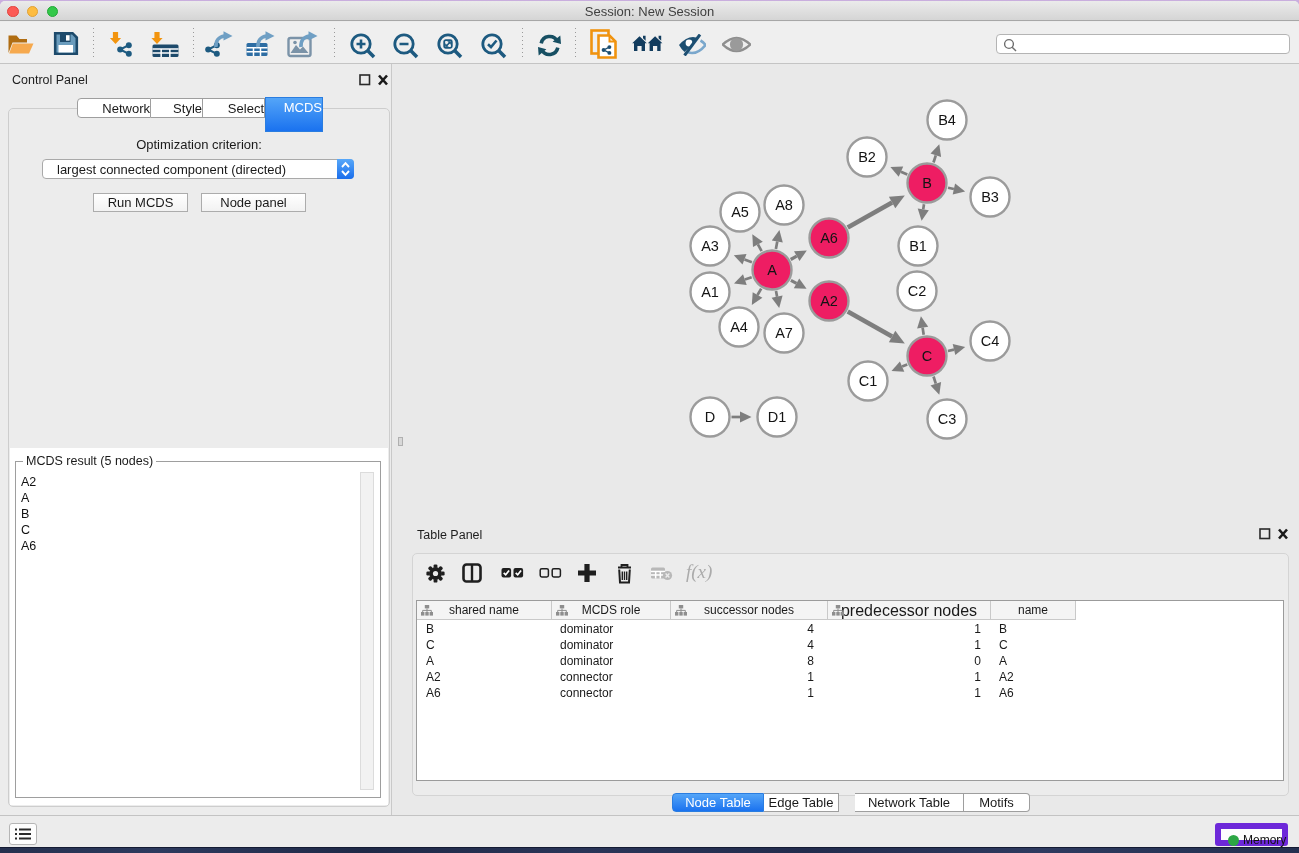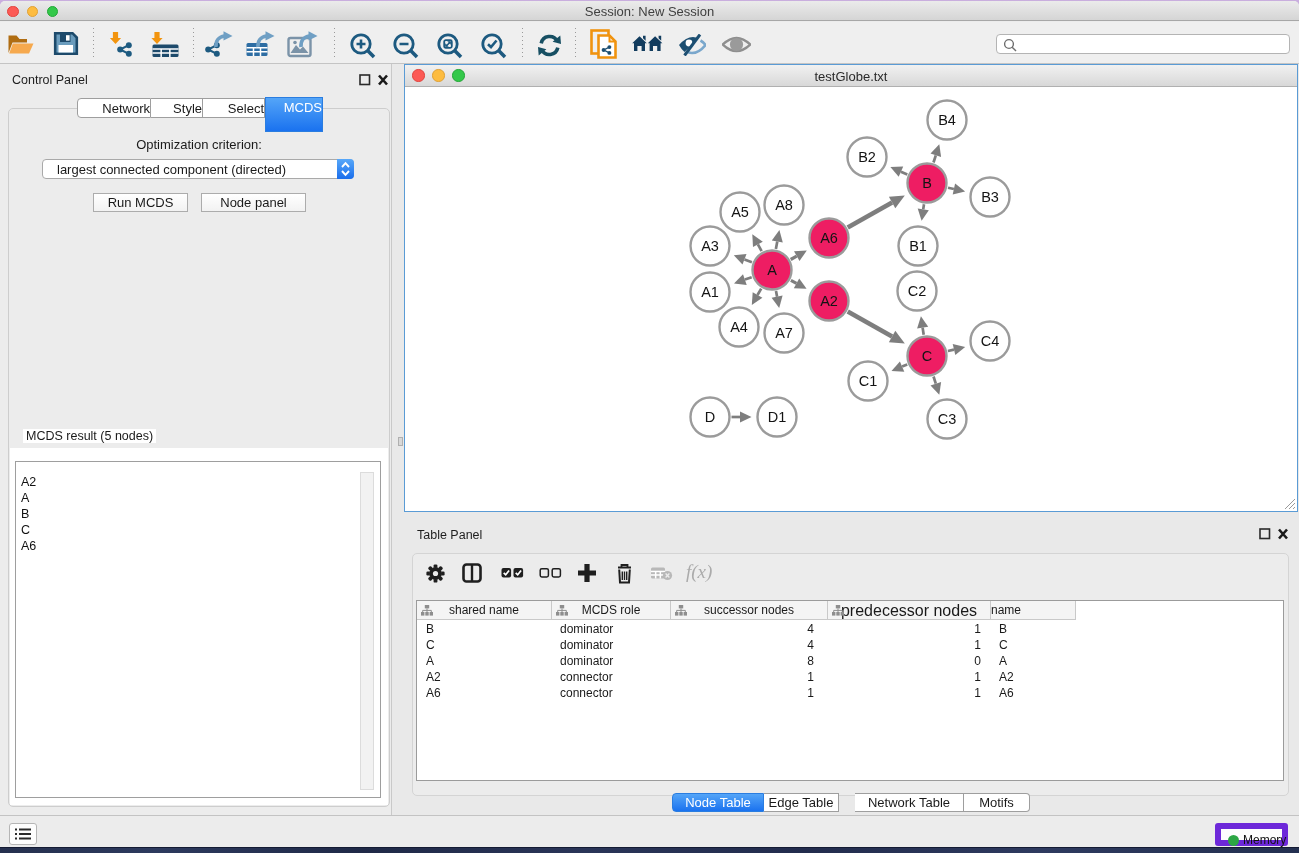--- a/index.html
+++ b/index.html
@@ -187,41 +187,26 @@
       <div style="position:absolute;right:-1px;top:-1px;width:17px;height:20px;border-radius:0 4px 4px 0;background:linear-gradient(#58a8f9,#1a6eec)"><svg width="17" height="20" viewBox="0 0 17 20">
           <path d="M5 8 L8.5 4.2 L12 8" stroke="#fff" stroke-width="1.9" fill="none"></path>
           <path d="M5 12 L8.5 15.8 L12 12" stroke="#fff" stroke-width="1.9" fill="none"></path>
         </svg></div>
     </div>
 <div class="abs" style="left:0;width:398px;top:136px;text-align:center;font-size:13px;color:#1a1a1a">Optimization criterion:</div>
 <div class="btn" style="left:93px;top:192px;width:95px;height:19px;line-height:18px">Run MCDS</div>
 <div class="btn" style="left:201px;top:192px;width:105px;height:19px;line-height:18px">Node panel</div>
 <div class="abs" style="left:10px;top:447px;width:378px;height:357px;background:#fff"></div>
 <div class="abs" style="left:15px;top:460px;width:366px;height:337px;border:1px solid #9e9e9e"></div>
-<div class="abs" style="left:23px;top:428px;background:#fff;padding:0 3px;font-size:12.5px;color:#1a1a1a">MCDS result (5 nodes)</div>
+<div class="abs" style="left:23px;top:453px;background:#fff;padding:0 3px;font-size:12.5px;color:#1a1a1a">MCDS result (5 nodes)</div>
 <div class="abs" style="left:21px;top:473px;font-size:12.5px;color:#111;line-height:16px">A2<br>A<br>B<br>C<br>A6</div>
 <div class="abs" style="left:360px;top:471px;width:14px;height:318px;background:#f2f2f2;border:1px solid #dcdcdc"></div>
 <div class="abs" style="left:392px;top:63px;width:907px;height:752px;background:#e9e9e9"></div>
 <div class="abs" style="left:391px;top:63px;width:1px;height:752px;background:#c9c9c9"></div>
 <div class="abs" style="left:398px;top:436px;width:5px;height:9px;background:#d8d8d8;border:1px solid #b0b0b0"></div>
-<div class="frame">
-<div class="frame-tb">
-<div style="position:absolute;left:7.3px;top:4.3px;width:12.4px;height:12.4px;border-radius:50%;background:#fc5a55;border:1px solid #e1443e;box-sizing:border-box"></div>
-<div style="position:absolute;left:27.3px;top:4.3px;width:12.4px;height:12.4px;border-radius:50%;background:#fdbc40;border:1px solid #e0a135;box-sizing:border-box"></div>
-<div style="position:absolute;left:47.3px;top:4.3px;width:12.4px;height:12.4px;border-radius:50%;background:#34c84a;border:1px solid #24a738;box-sizing:border-box"></div>
-<div style="position:absolute;top:4px;width:100%;text-align:center;font-size:13px;color:#2a2a2a">testGlobe.txt</div>
-</div>
-<svg style="position:absolute;right:1px;bottom:1px" width="13" height="13" viewBox="0 0 13 13">
-        <g stroke="#9a9a9a" stroke-width="1">
-          <line x1="12" y1="2" x2="2" y2="12"></line>
-          <line x1="12" y1="6" x2="6" y2="12"></line>
-          <line x1="12" y1="10" x2="10" y2="12"></line>
-        </g>
-      </svg>
-</div>
 <svg width="892" height="424" viewBox="0 0 892 424" style="position:absolute;left:405px;top:86px">
 <line x1="356.6" y1="164.2" x2="352.9" y2="157.4" stroke="#7e7e7e" stroke-width="2.7"></line>
 <polygon points="347.3,147.3 357.8,154.7 348.0,160.1" fill="#7e7e7e"></polygon>
 <line x1="370.9" y1="161.9" x2="372.3" y2="154.4" stroke="#7e7e7e" stroke-width="2.7"></line>
 <polygon points="374.4,143.1 377.8,155.4 366.8,153.4" fill="#7e7e7e"></polygon>
 <line x1="346.9" y1="175.2" x2="339.5" y2="172.4" stroke="#7e7e7e" stroke-width="2.7"></line>
 <polygon points="328.8,168.2 341.5,167.1 337.5,177.6" fill="#7e7e7e"></polygon>
 <line x1="346.7" y1="190.2" x2="339.9" y2="192.6" stroke="#7e7e7e" stroke-width="2.7"></line>
 <polygon points="329.0,196.5 338.0,187.3 341.7,197.9" fill="#7e7e7e"></polygon>
 <line x1="356.2" y1="201.6" x2="352.5" y2="208.0" stroke="#7e7e7e" stroke-width="2.7"></line>
@@ -388,21 +373,21 @@
 <div class="abs" style="left:828px;top:600px;width:163px;height:19px;background:#f4f4f4;border-right:1px solid #c9c9c9;border-bottom:1px solid #c9c9c9;font-size:16px;color:#1a1a1a;text-align:center;line-height:19px">predecessor nodes</div>
 <svg style="position:absolute;left:832px;top:604px" width="12" height="11" viewBox="0 0 12 11">
       <g fill="#8e8e8e">
         <rect x="3.8" y="0" width="4.4" height="3.4"></rect>
         <rect x="0" y="7" width="3.4" height="3.6"></rect>
         <rect x="4.3" y="7" width="3.4" height="3.6"></rect>
         <rect x="8.6" y="7" width="3.4" height="3.6"></rect>
       </g>
       <path d="M6 3.4 V5.4 M1.7 7 V5.4 H10.3 V7 M6 5.4 V7" stroke="#8e8e8e" stroke-width="1" fill="none"></path>
     </svg>
-<div class="abs" style="left:991px;top:600px;width:85px;height:19px;background:#f4f4f4;border-right:1px solid #c9c9c9;border-bottom:1px solid #c9c9c9;font-size:12px;color:#1a1a1a;text-align:left;line-height:19px">name</div>
+<div class="abs" style="left:991px;top:600px;width:85px;height:19px;background:#f4f4f4;border-right:1px solid #c9c9c9;border-bottom:1px solid #c9c9c9;font-size:12px;color:#1a1a1a;text-align:center;line-height:19px">name</div>
 <div class="cell" style="left:426px;top:621px">B</div>
 <div class="cell" style="left:560px;top:621px">dominator</div>
 <div class="cell" style="left:671px;top:621px;width:143px;text-align:right">4</div>
 <div class="cell" style="left:828px;top:621px;width:153px;text-align:right">1</div>
 <div class="cell" style="left:999px;top:621px">B</div>
 <div class="cell" style="left:426px;top:637px">C</div>
 <div class="cell" style="left:560px;top:637px">dominator</div>
 <div class="cell" style="left:671px;top:637px;width:143px;text-align:right">4</div>
 <div class="cell" style="left:828px;top:637px;width:153px;text-align:right">1</div>
 <div class="cell" style="left:999px;top:637px">C</div>

